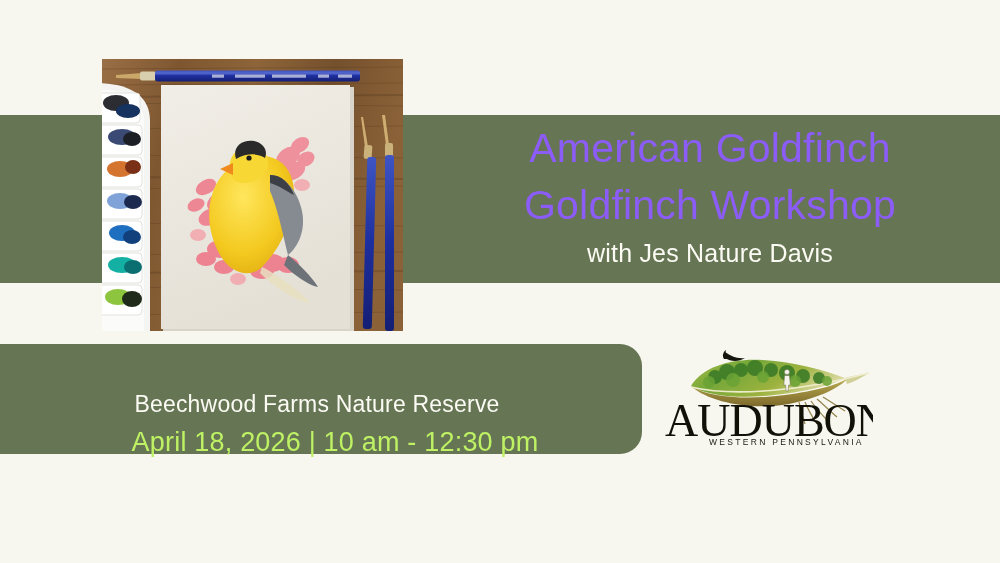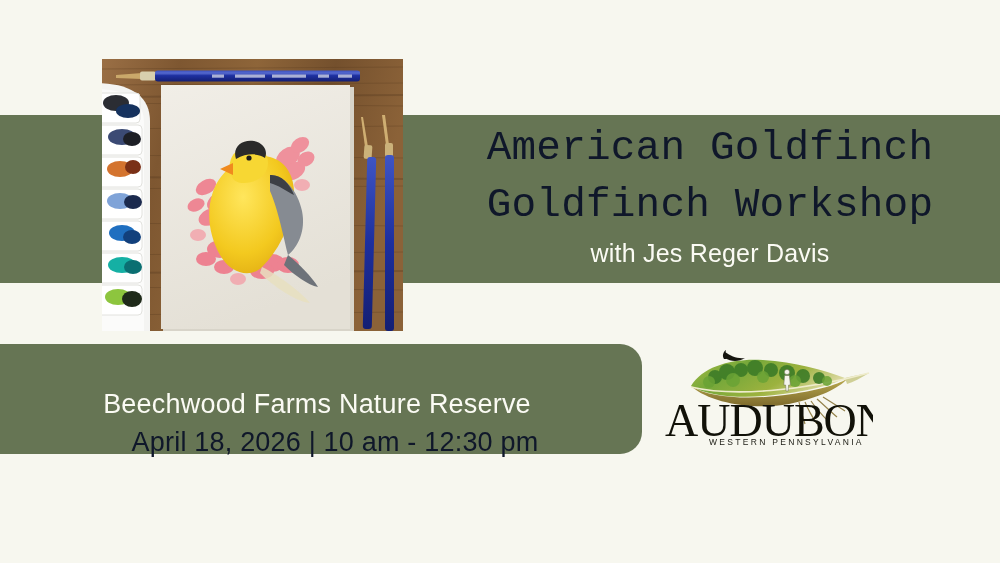--- a/index.html
+++ b/index.html
@@ -34,22 +34,21 @@
     width: 540px; height: 160px;
     text-align: center;
     color: #fbfbf4;
   }
   .title-line {
     font-size: 41px;
     font-weight: 400;
     letter-spacing: 0.2px;
     line-height: 57px;
     white-space: nowrap;
-    color: #0f172a;
-    font-family: Liberation Mono, monospace;
+    color: #8b5cf6;
   }
   .subtitle-line {
     font-size: 25px;
     font-weight: 400;
     line-height: 38px;
     letter-spacing: 0.2px;
     color: #fbfbf4;
     white-space: nowrap;
   }
 
@@ -59,31 +58,31 @@
     left: -24px; top: 344px;
     width: 666px; height: 110px;
     background: #667554;
     border-radius: 0 22px 22px 0;
     display: flex;
     flex-direction: column;
     align-items: center;
     justify-content: center;
   }
   .venue-line {
-    font-size: 27px;
+    font-size: 23px;
     color: #fbfbf4;
     line-height: 38px;
     letter-spacing: 0.2px;
     white-space: nowrap;
     padding-left: 16px;
     margin-top: 48px;
   }
   .date-line {
     font-size: 27px;
-    color: #0f172a;
+    color: #bef264;
     line-height: 38px;
     letter-spacing: 0.2px;
     white-space: nowrap;
     padding-left: 52px;
   }
 
   
   .photo {
     position: absolute;
     left: 102px; top: 59px;
@@ -262,21 +261,21 @@
         <path d="M283 56 L287 86 L284 86 L280 56 Z" fill="#cfae72"></path>
         <rect x="283" y="84" width="8" height="14" rx="2" fill="#cbb27a"></rect>
         <rect x="283" y="96" width="9" height="176" rx="3" fill="url(#brushG)"></rect>
       </g>
     </svg>
   </div>
 
   <div class="title-block">
     <div class="title-line">American Goldfinch</div>
     <div class="title-line">Goldfinch Workshop</div>
-    <div class="subtitle-line">with Jes Reger Davis</div>
+    <div class="subtitle-line">with Jes Nature Davis</div>
   </div>
 
   <div class="band-bottom">
     <div class="venue-line">Beechwood Farms Nature Reserve</div>
     <div class="date-line">April 18, 2026 | 10 am - 12:30 pm</div>
   </div>
 
   <div class="logo">
     <svg width="210" height="108" viewBox="0 0 210 108">
       <defs>

